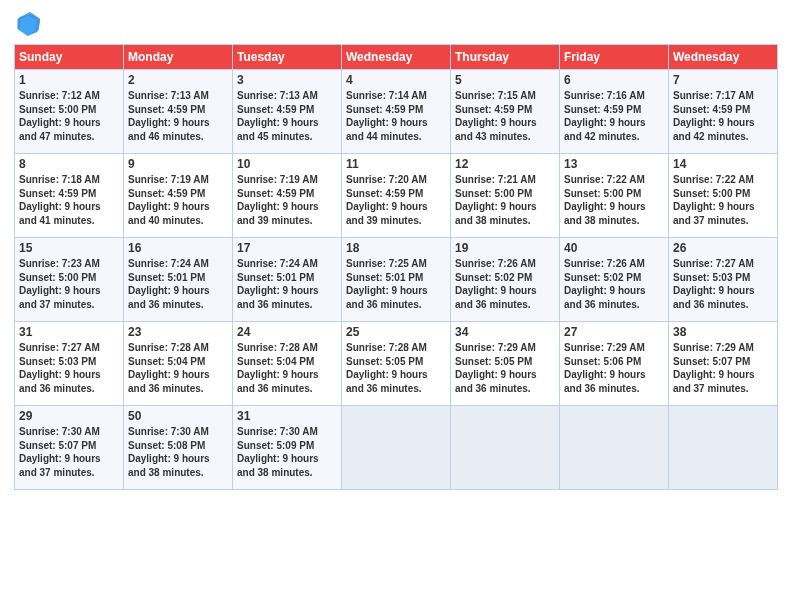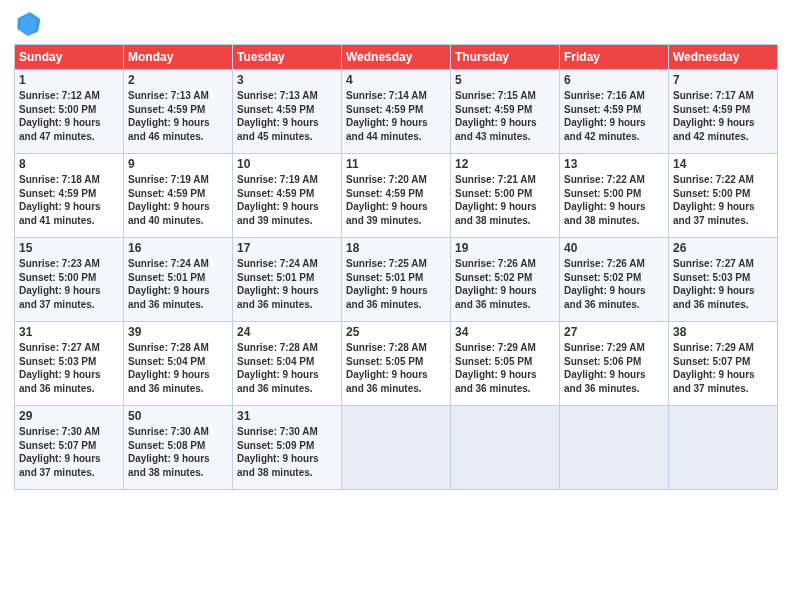--- a/index.html
+++ b/index.html
@@ -148,21 +148,21 @@
           <td><span class="day-num">15</span><span class="cell-text">Sunrise: 7:23 AM<br>Sunset: 5:00 PM<br>Daylight: 9 hours and 37 minutes.</span></td>
           <td><span class="day-num">16</span><span class="cell-text">Sunrise: 7:24 AM<br>Sunset: 5:01 PM<br>Daylight: 9 hours and 36 minutes.</span></td>
           <td><span class="day-num">17</span><span class="cell-text">Sunrise: 7:24 AM<br>Sunset: 5:01 PM<br>Daylight: 9 hours and 36 minutes.</span></td>
           <td><span class="day-num">18</span><span class="cell-text">Sunrise: 7:25 AM<br>Sunset: 5:01 PM<br>Daylight: 9 hours and 36 minutes.</span></td>
           <td><span class="day-num">19</span><span class="cell-text">Sunrise: 7:26 AM<br>Sunset: 5:02 PM<br>Daylight: 9 hours and 36 minutes.</span></td>
           <td><span class="day-num">40</span><span class="cell-text">Sunrise: 7:26 AM<br>Sunset: 5:02 PM<br>Daylight: 9 hours and 36 minutes.</span></td>
           <td><span class="day-num">26</span><span class="cell-text">Sunrise: 7:27 AM<br>Sunset: 5:03 PM<br>Daylight: 9 hours and 36 minutes.</span></td>
         </tr>
         <tr>
           <td><span class="day-num">31</span><span class="cell-text">Sunrise: 7:27 AM<br>Sunset: 5:03 PM<br>Daylight: 9 hours and 36 minutes.</span></td>
-          <td><span class="day-num">39</span><span class="cell-text">Sunrise: 7:28 AM<br>Sunset: 5:04 PM<br>Daylight: 9 hours and 36 minutes.</span></td>
+          <td><span class="day-num">23</span><span class="cell-text">Sunrise: 7:28 AM<br>Sunset: 5:04 PM<br>Daylight: 9 hours and 36 minutes.</span></td>
           <td><span class="day-num">24</span><span class="cell-text">Sunrise: 7:28 AM<br>Sunset: 5:04 PM<br>Daylight: 9 hours and 36 minutes.</span></td>
           <td><span class="day-num">25</span><span class="cell-text">Sunrise: 7:28 AM<br>Sunset: 5:05 PM<br>Daylight: 9 hours and 36 minutes.</span></td>
           <td><span class="day-num">34</span><span class="cell-text">Sunrise: 7:29 AM<br>Sunset: 5:05 PM<br>Daylight: 9 hours and 36 minutes.</span></td>
           <td><span class="day-num">27</span><span class="cell-text">Sunrise: 7:29 AM<br>Sunset: 5:06 PM<br>Daylight: 9 hours and 36 minutes.</span></td>
           <td><span class="day-num">38</span><span class="cell-text">Sunrise: 7:29 AM<br>Sunset: 5:07 PM<br>Daylight: 9 hours and 37 minutes.</span></td>
         </tr>
         <tr>
           <td><span class="day-num">29</span><span class="cell-text">Sunrise: 7:30 AM<br>Sunset: 5:07 PM<br>Daylight: 9 hours and 37 minutes.</span></td>
           <td><span class="day-num">50</span><span class="cell-text">Sunrise: 7:30 AM<br>Sunset: 5:08 PM<br>Daylight: 9 hours and 38 minutes.</span></td>
           <td><span class="day-num">31</span><span class="cell-text">Sunrise: 7:30 AM<br>Sunset: 5:09 PM<br>Daylight: 9 hours and 38 minutes.</span></td>

